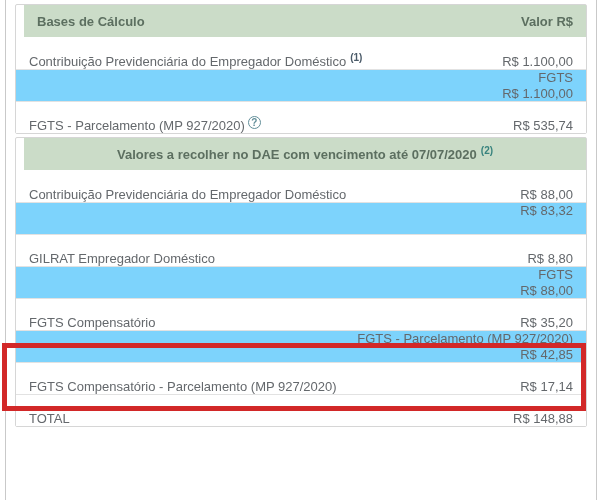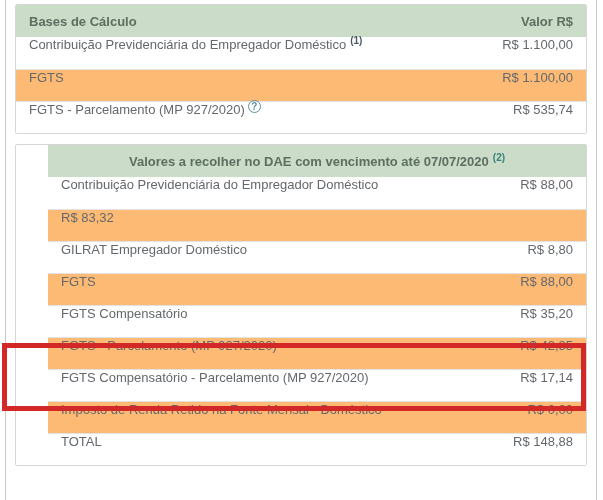--- a/index.html
+++ b/index.html
@@ -36,36 +36,37 @@
   .tbl-header {
     height: 32px;
     background: #cbdcc8;
     display: flex;
     align-items: center;
     padding: 0 13px;
     font-size: 13px;
     font-weight: bold;
     color: #5c6f60;
     box-sizing: border-box;
+    margin-left: 8px;
   }
   .tbl-header.split { justify-content: space-between; }
   .tbl-header.centered { justify-content: center; }
   .row {
     height: 32px;
     display: flex;
-    align-items: flex-start;
+    align-items: flex-end;
     justify-content: space-between;
     padding: 0 13px;
     font-size: 13px;
     color: #64686c;
     border-top: 1px solid #e2e2e2;
     background: #ffffff;
     box-sizing: border-box;
   }
-  .row.alt { background: #fdba74; }
+  .row.alt { background: #7dd3fc; flex-direction: column; }
   .row .label { display: flex; align-items: center; white-space: nowrap; }
   .row .value { white-space: nowrap; }
   .sup {
     font-size: 10px;
     font-weight: bold;
     color: #4a5a68;
     position: relative;
     top: -4px;
     margin-left: 4px;
   }
@@ -126,21 +127,21 @@
     </div>
     <div class="row">
       <span class="label">
         <span>FGTS - Parcelamento (MP 927/2020)</span>
         <span class="help-icon">?</span>
       </span>
       <span class="value">R$ 535,74</span>
     </div>
   </div>
 
-  <div class="tbl" style="top:144px;padding-left:32px;">
+  <div class="tbl" style="top:137px;">
     <div class="tbl-header centered">
       <span>Valores a recolher no DAE com vencimento até 07/07/2020</span>
       <span class="sup teal">(2)</span>
     </div>
     <div class="row" style="border-top:none;">
       <span class="label">
           <span>Contribuição Previdenciária do Empregador Doméstico</span>
         </span>
       <span class="value">R$ 88,00</span>
     </div>
@@ -170,26 +171,20 @@
           <span>FGTS - Parcelamento (MP 927/2020)</span>
         </span>
       <span class="value">R$ 42,85</span>
     </div>
     <div class="row">
       <span class="label">
           <span>FGTS Compensatório - Parcelamento (MP 927/2020)</span>
         </span>
       <span class="value">R$ 17,14</span>
     </div>
-    <div class="row alt">
-      <span class="label">
-          <span>Imposto de Renda Retido na Fonte Mensal - Doméstico</span>
-        </span>
-      <span class="value">R$ 0,00</span>
-    </div>
     <div class="row">
       <span class="label">
           <span>TOTAL</span>
         </span>
       <span class="value">R$ 148,88</span>
     </div>
   </div>
 
   <div class="highlight-box"></div>
 

